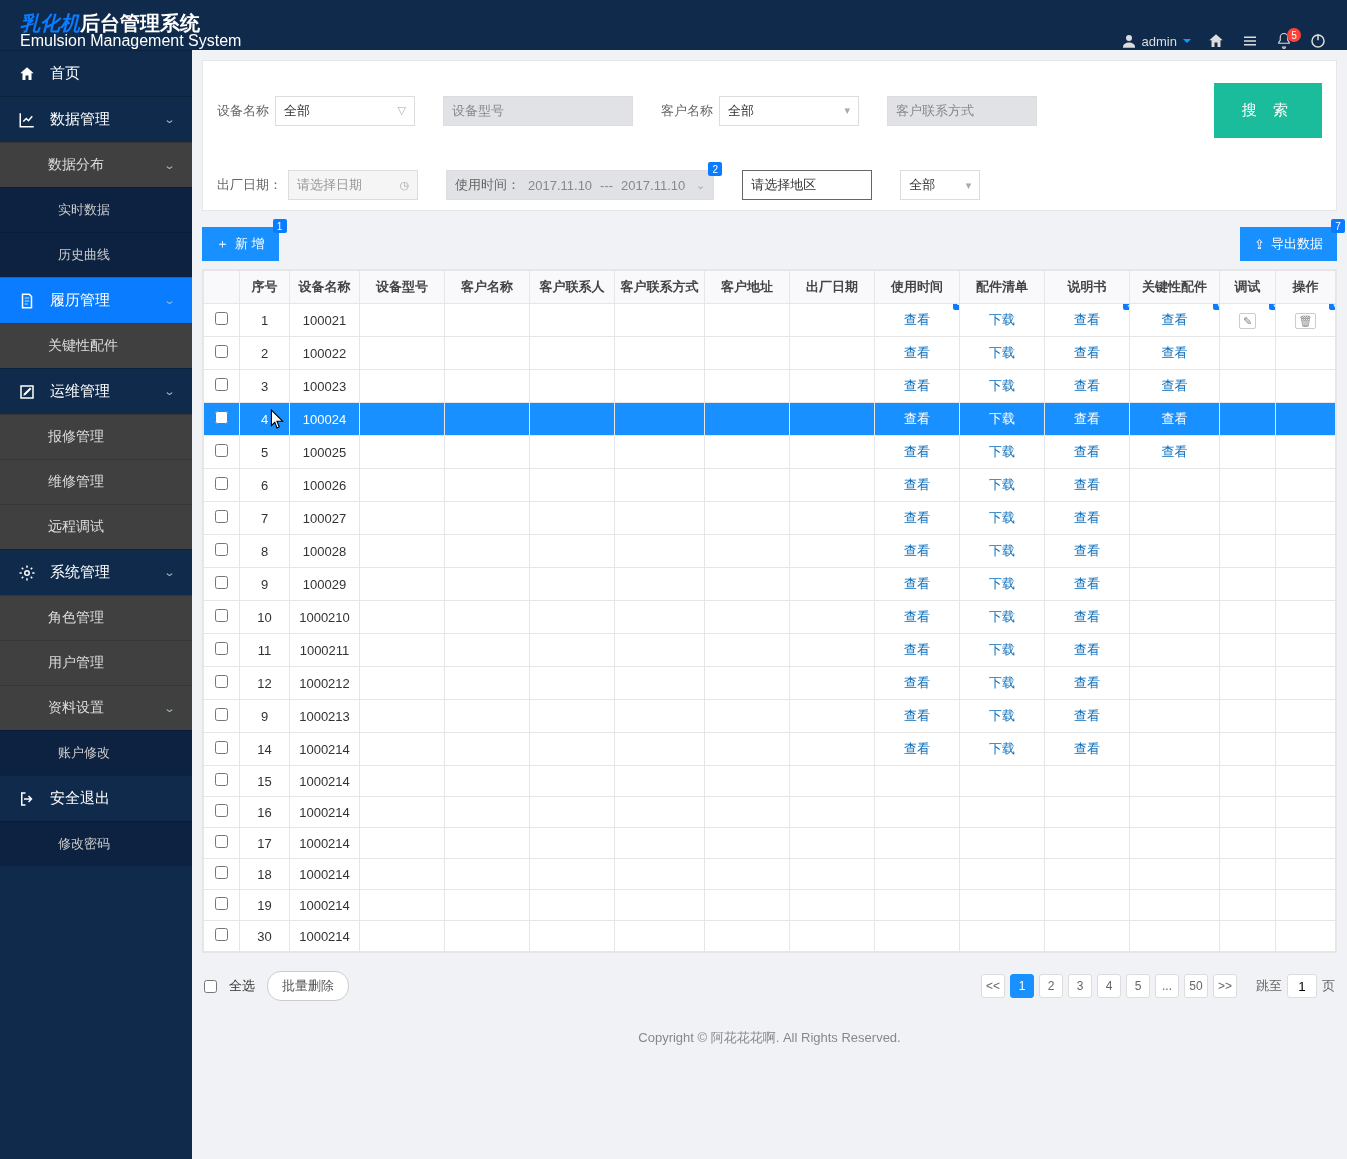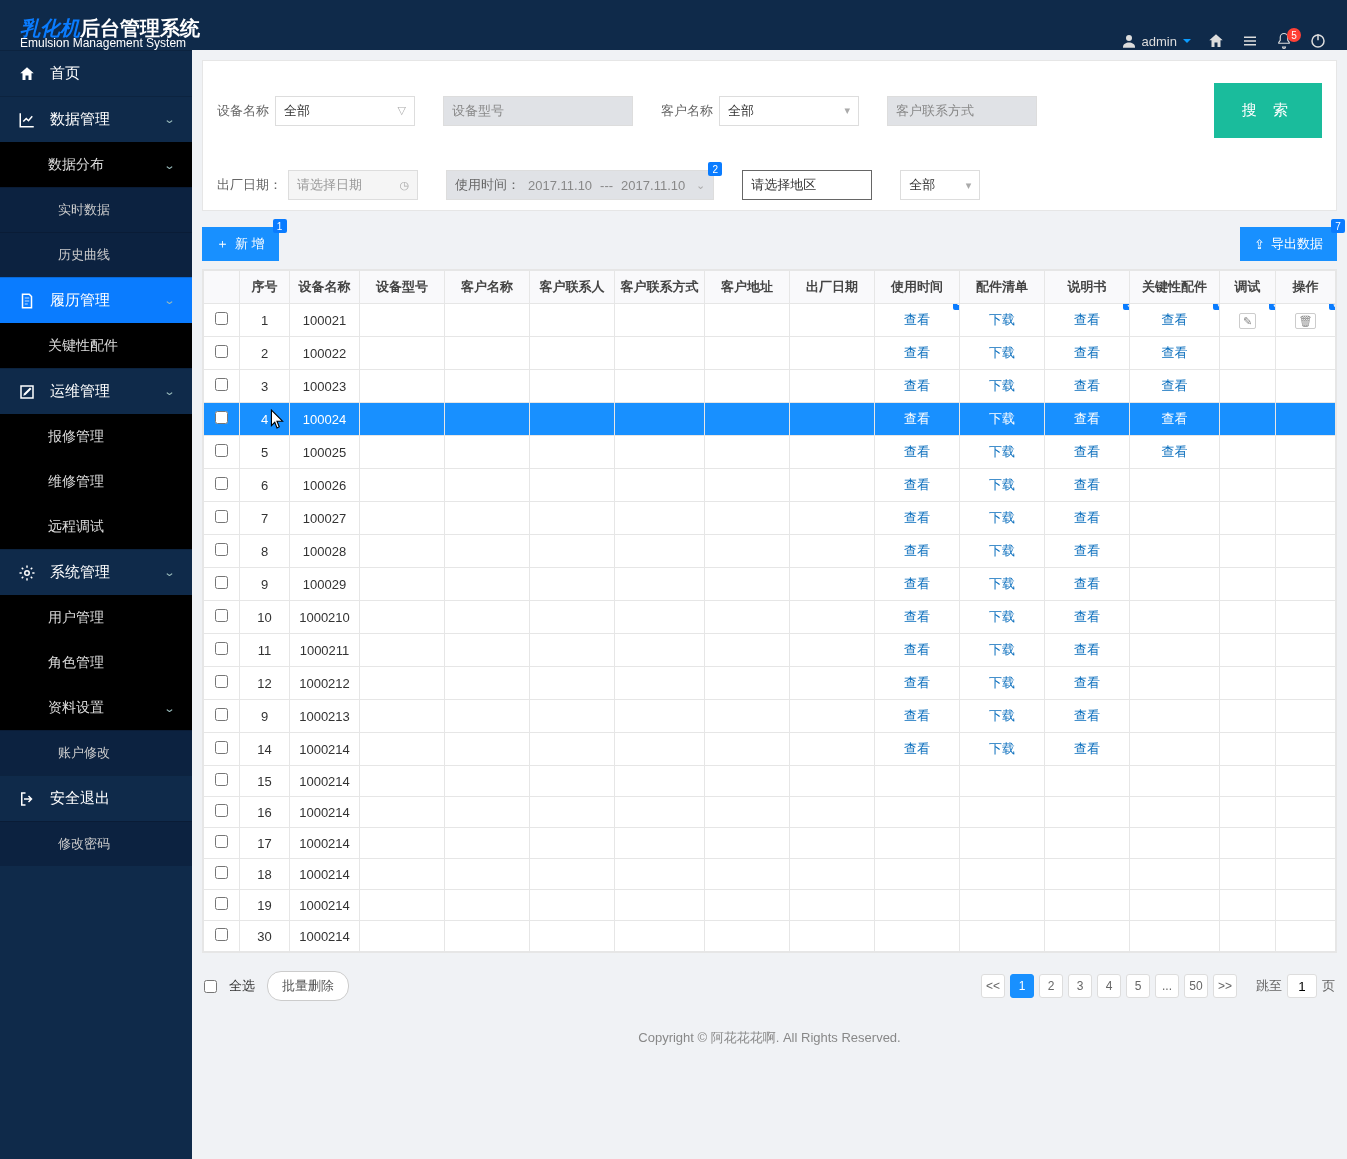--- a/index.html
+++ b/index.html
@@ -1,30 +1,30 @@
 <!DOCTYPE html>
 <html><head>
 <meta charset="utf-8">
 <style>
 *{box-sizing:border-box;margin:0;padding:0}
 body{font-family:"Microsoft YaHei","PingFang SC",Arial,sans-serif;font-size:13px;color:#333;background:#f0f2f5}
 .header{height:50px;background:#0f2a4a;display:flex;align-items:flex-end;padding:0 20px;color:#fff}
 .logo{font-size:20px;font-weight:bold;line-height:1.1}
 .logo .accent{color:#0a7cff;font-style:italic}
-.logo-sub{font-size:12px;margin-top:-2px;font-weight:normal}
+.logo-sub{font-size:16px;margin-top:-2px;font-weight:normal}
 .header-right{margin-left:auto;display:flex;align-items:center;gap:16px}
 .hr-item{position:relative;cursor:pointer;display:flex;align-items:center;gap:4px;color:#ddd}
 .hr-item svg{width:18px;height:18px;fill:#ddd}
 .badge-dot{position:absolute;top:-4px;right:-8px;background:#ff4136;color:#fff;border-radius:8px;min-width:14px;height:14px;font-size:10px;display:flex;align-items:center;justify-content:center;padding:0 3px}
 .caret-down{border-left:4px solid transparent;border-right:4px solid transparent;border-top:4px solid #0a9cff;margin-left:2px}
 .layout{display:flex;min-height:calc(100vh - 50px)}
 .sidebar{width:192px;background:#0f2a4a;color:#fff;flex-shrink:0}
 .nav-item{display:flex;align-items:center;padding:13px 18px;cursor:pointer;font-size:15px;position:relative;border-top:1px solid rgba(0,0,0,0.15)}
 .nav-item.level-1{font-weight:500}
-.nav-item.level-2{padding-left:48px;font-size:14px;background:#000000;font-weight:normal;color:#ddd}
+.nav-item.level-2{padding-left:48px;font-size:14px;background:#404040;font-weight:normal;color:#ddd}
 .nav-item.level-3{padding-left:58px;font-size:13px;background:#0c2240;color:#ccc}
 .nav-item.active{background:#0a7cff}
 .nav-item .chev{margin-left:auto;font-size:11px;color:#9bb;transform:scaleX(1.3)}
 .nav-item svg{width:18px;height:18px;fill:#fff;margin-right:14px;flex-shrink:0}
 .main{flex:1;background:#f0f2f5;min-width:0}
 .filter-bar{background:#fff;margin:10px;padding:8px 12px;border:1px solid #e6e6e6}
 .filter-row1{display:flex;align-items:center;gap:12px}
 .filter-search{flex:1;border:none;outline:none;padding:4px;font-size:14px;color:#999}
 .search-icon{width:16px;height:16px;fill:#bbb;margin-right:4px}
 .collapse-toggle{color:#888;font-size:12px;cursor:pointer}
@@ -160,24 +160,24 @@
       </div>
       <div class="nav-item level-1">
         <svg viewBox="0 0 24 24">
           <circle cx="12" cy="12" r="3" fill="none" stroke="#fff" stroke-width="2"></circle>
           <path d="M12 2v3M12 19v3M2 12h3M19 12h3M5 5l2 2M17 17l2 2M5 19l2-2M17 7l2-2" stroke="#fff" stroke-width="2"></path>
         </svg>
         <span>系统管理</span>
         <span class="chev">⌄</span>
       </div>
       <div class="nav-item level-2">
+        <span>角色管理</span>
+      </div>
+      <div class="nav-item level-2">
         <span>用户管理</span>
-      </div>
-      <div class="nav-item level-2">
-        <span>角色管理</span>
       </div>
       <div class="nav-item level-2">
         <span>资料设置</span>
         <span class="chev">⌄</span>
       </div>
       <div class="nav-item level-3">
         <span>账户修改</span>
       </div>
       <div class="nav-item level-1">
         <svg viewBox="0 0 24 24">

